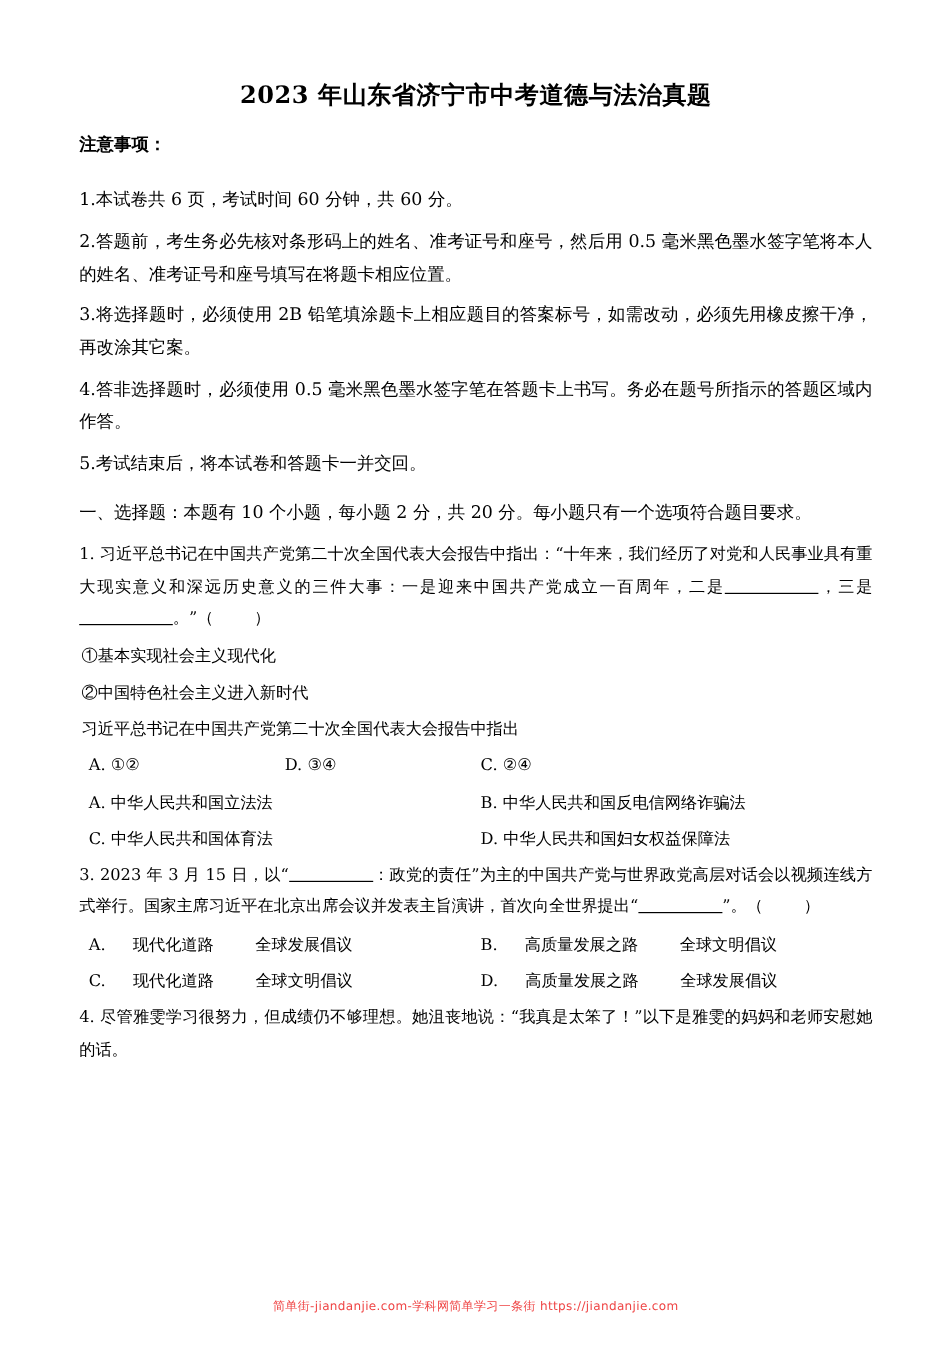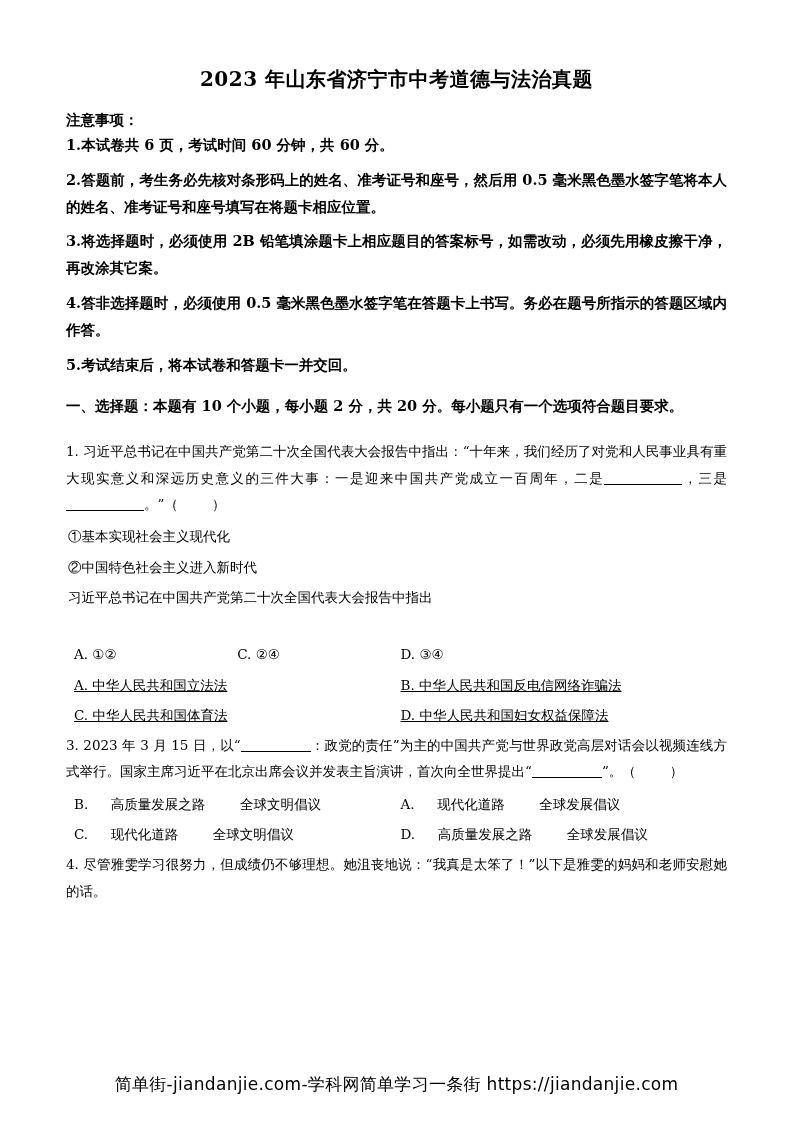--- a/index.html
+++ b/index.html
@@ -26,34 +26,34 @@
     text-align: center;
     font-size: 20px;
     font-weight: bold;
     letter-spacing: 0.5px;
     margin: 14px 0 18px 0;
     font-family: "DejaVu Serif", "Liberation Serif", serif;
   }
   .notice-head {
     font-size: 14.5px;
     font-weight: bold;
-    margin: 0 0 2px 0;
+    margin: 0 0 24px 0;
   }
   .notice-item {
     font-size: 14.5px;
-    font-weight: bold;
+    font-weight: normal;
     line-height: 1.85;
     margin: 0 0 8px 0;
     text-align: justify;
   }
   .section-head {
     font-size: 14.5px;
-    font-weight: bold;
+    font-weight: normal;
     line-height: 1.85;
-    margin: 14px 0 19px 0;
+    margin: 14px 0 8px 0;
     text-align: justify;
   }
   .q-stem {
     font-size: 13.5px;
     line-height: 1.95;
     margin: 0 0 6px 0;
     text-align: justify;
   }
   .q-sub {
     font-size: 13.5px;
@@ -63,25 +63,23 @@
   }
   .opt-row {
     display: flex;
     font-size: 13.5px;
     line-height: 1.95;
     margin: 0 0 4px 0;
     padding-left: 8px;
   }
   .opt-row.four > div {
     width: 25%;
-    margin-top: 27px;
   }
   .opt-row.two > div {
     width: 50%;
-    text-decoration: underline;
   }
   .opt-row.two-wide > div {
     width: 50%;
   }
   .blank {
     display: inline-block;
     border-bottom: 1px solid #000;
     width: 78px;
     vertical-align: -2px;
   }
@@ -91,22 +89,22 @@
   .paren {
     display: inline-block;
     min-width: 34px;
   }
   .footer {
     position: absolute;
     left: 0;
     right: 0;
     bottom: 26px;
     text-align: center;
-    font-size: 17px;
-    color: #000000;
+    font-size: 10px;
+    color: #ef4444;
     font-family: "DejaVu Sans", "Liberation Sans", sans-serif;
     letter-spacing: 0.3px;
   }
   .spacer-sm { height: 6px; }
 </style>
 </head>
 <body>
 
 <div class="page">
 
@@ -123,50 +121,50 @@
   <div class="section-head">一、选择题：本题有 10 个小题，每小题 2 分，共 20 分。每小题只有一个选项符合题目要求。</div>
 
   <div class="q-stem">
     <span>1. 习近平总书记在中国共产党第二十次全国代表大会报告中指出：“十年来，我们经历了对党和人民事业具有重大现实意义和深远历史意义的三件大事：一是迎来中国共产党成立一百周年，二是</span><span class="blank"></span><span>，三是</span><span class="blank"></span><span>。”（</span><span class="paren"></span><span>）</span>
   </div>
   <div class="q-sub">①基本实现社会主义现代化</div>
   <div class="q-sub">②中国特色社会主义进入新时代</div>
   <div class="q-sub">习近平总书记在中国共产党第二十次全国代表大会报告中指出</div>
   <div class="opt-row four">
     <div>A. ①②</div>
+    <div>D. ③④</div>
     <div>C. ②④</div>
-    <div>D. ③④</div>
   </div>
 
   <div class="opt-row two">
     <div>A. 中华人民共和国立法法</div>
     <div>B. 中华人民共和国反电信网络诈骗法</div>
   </div>
   <div class="opt-row two">
     <div>C. 中华人民共和国体育法</div>
     <div>D. 中华人民共和国妇女权益保障法</div>
   </div>
 
   <div class="q-stem">
     <span>3. 2023 年 3 月 15 日，以“</span><span class="blank md"></span><span>：政党的责任”为主的中国共产党与世界政党高层对话会以视频连线方式举行。国家主席习近平在北京出席会议并发表主旨演讲，首次向全世界提出“</span><span class="blank md"></span><span>”。（</span><span class="paren"></span><span>）</span>
   </div>
   <div class="opt-row two-wide">
     <div>
+      <span>A.</span>
+      <span style="display:inline-block;width:14px"></span>
+      <span>现代化道路</span>
+      <span style="display:inline-block;width:26px"></span>
+      <span>全球发展倡议</span>
+    </div>
+    <div>
       <span>B.</span>
       <span style="display:inline-block;width:14px"></span>
       <span>高质量发展之路</span>
       <span style="display:inline-block;width:26px"></span>
       <span>全球文明倡议</span>
-    </div>
-    <div>
-      <span>A.</span>
-      <span style="display:inline-block;width:14px"></span>
-      <span>现代化道路</span>
-      <span style="display:inline-block;width:26px"></span>
-      <span>全球发展倡议</span>
     </div>
   </div>
   <div class="opt-row two-wide">
     <div>
       <span>C.</span>
       <span style="display:inline-block;width:14px"></span>
       <span>现代化道路</span>
       <span style="display:inline-block;width:26px"></span>
       <span>全球文明倡议</span>
     </div>

